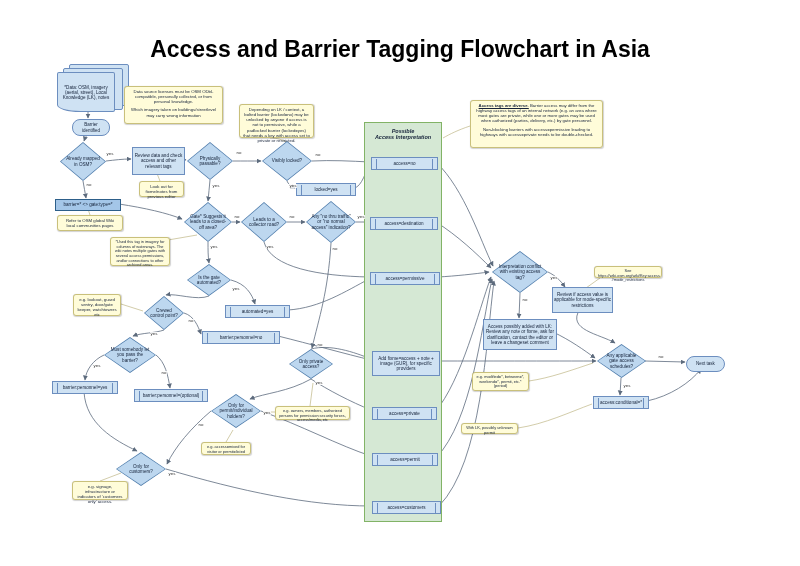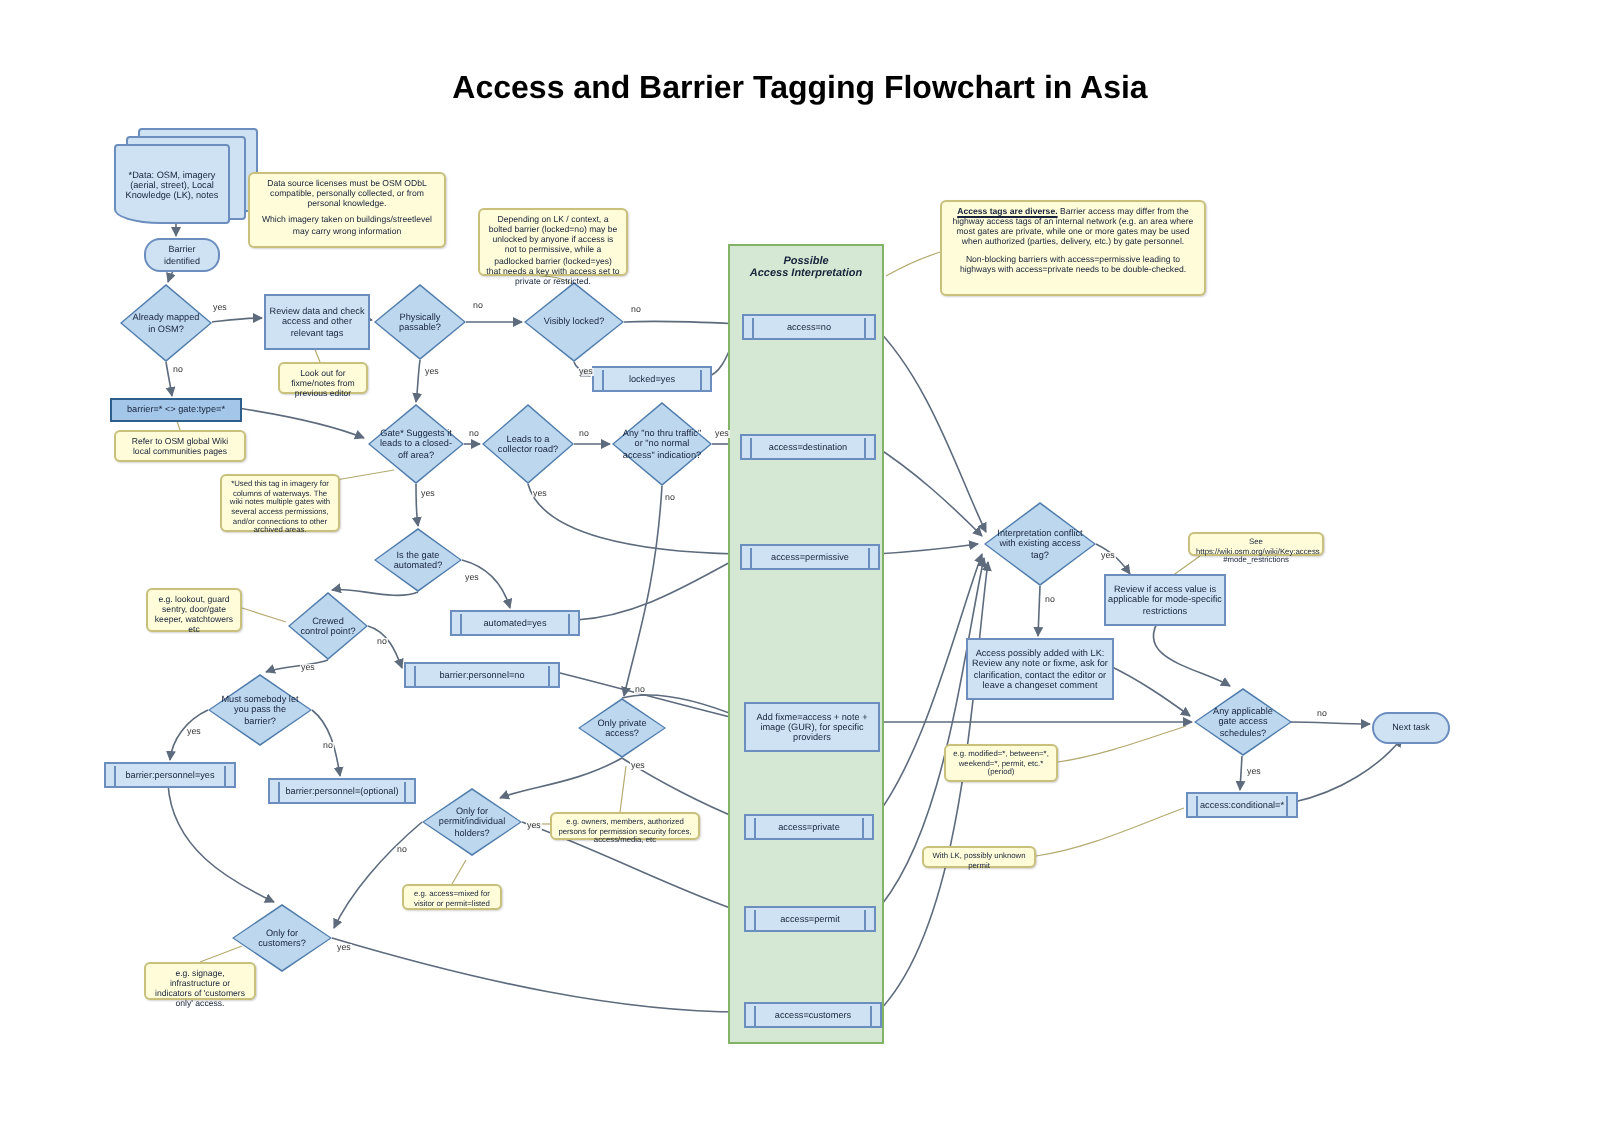--- a/index.html
+++ b/index.html
@@ -1,18 +1,18 @@
 <!DOCTYPE html>
 <html><head>
 <meta charset="utf-8">
 <style>
   html,body{margin:0;padding:0;background:#ffffff;}
   .page{position:relative;width:800px;height:566px;background:#ffffff;overflow:hidden;
         font-family:"Liberation Sans",sans-serif;color:#16233a;}
-  .title{position:absolute;left:0;right:0;top:36px;text-align:center;font-size:16px;
+  .title{position:absolute;left:0;right:0;top:36px;text-align:center;font-size:23px;
          font-weight:bold;color:#000;}
   .wires{position:absolute;left:0;top:0;width:800px;height:566px;pointer-events:none;}
   .node{position:absolute;display:flex;align-items:center;justify-content:center;
         text-align:center;line-height:1.15;font-size:4.8px;}
   .proc{background:#cfe2f3;border:0.6px solid #6c8ebf;padding:1px;font-size:4.6px;}
   .proc-dark{background:#a4c6e8;border:1px solid #2d5f8a;font-size:4.6px;}
   .term{background:#cfe2f3;border:0.6px solid #6c8ebf;border-radius:8px;font-size:4.5px;padding:1px 2px;}
   .tag{background:#cfe2f3;border:0.6px solid #6c8ebf;font-size:4.6px;}
   .tag::before,.tag::after{content:"";position:absolute;top:0.5px;bottom:0.5px;width:0;
         border-left:0.6px solid #6c8ebf;}

